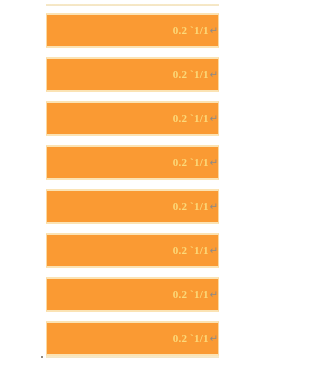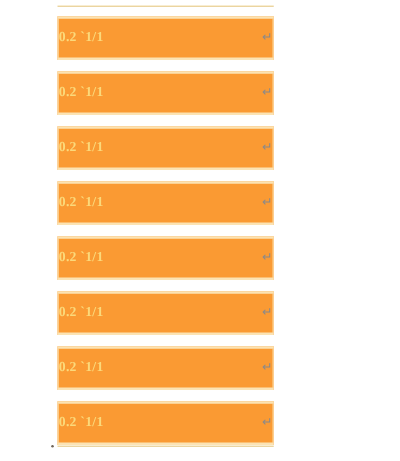--- a/index.html
+++ b/index.html
@@ -62,21 +62,21 @@
     width: 173px;
     height: 35px;
     margin-bottom: 9px;
     background: #fa9a33;
     border-top: 2px solid #fbe3b4;
     border-bottom: 2px solid #fbe3b4;
     border-left: 1px solid #fcd9a0;
     border-right: 1px solid #fcd9a0;
     display: flex;
     align-items: center;
-    justify-content: space-between;
+    justify-content: flex-end;
   }
   .bar:last-child { margin-bottom: 0; }
 
   .bar-text {
     display: inline-block;
     white-space: pre;
     font-family: "Liberation Serif", "DejaVu Serif", serif;
     font-size: 11px;
     font-weight: bold;
     letter-spacing: 0.2px;

